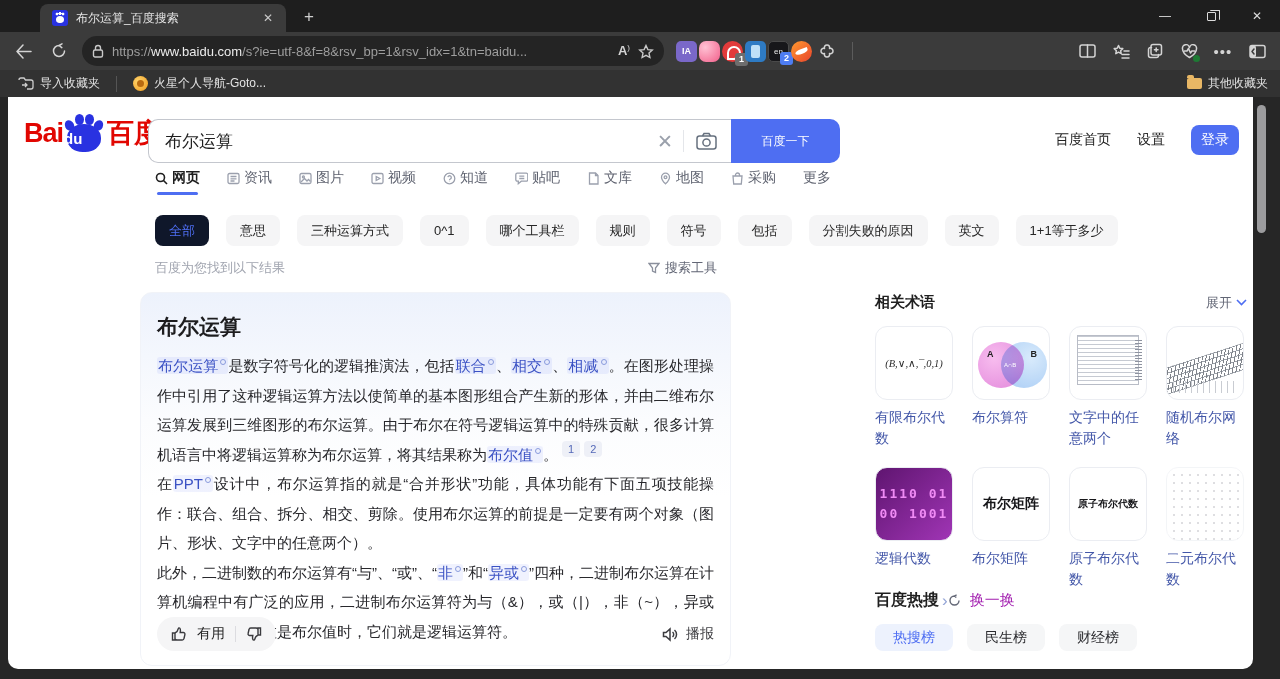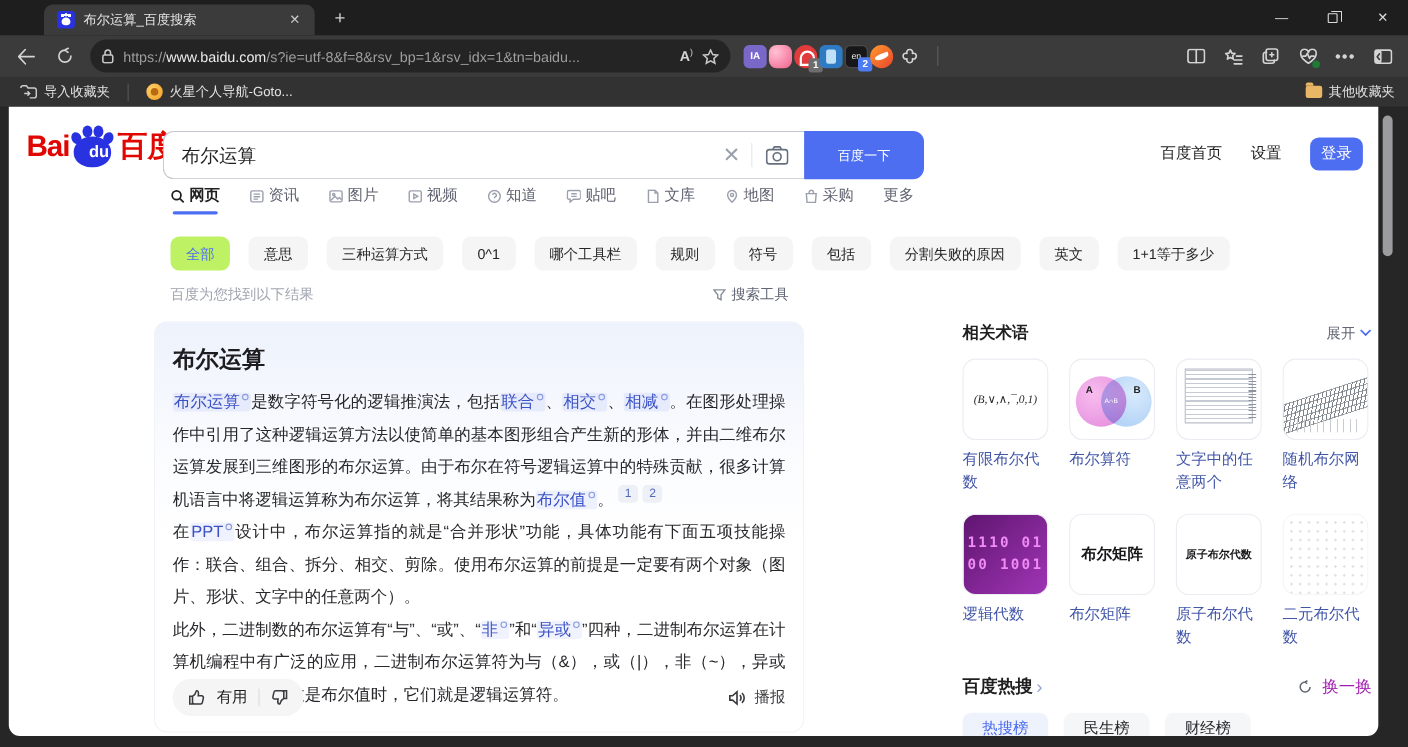--- a/index.html
+++ b/index.html
@@ -69,21 +69,21 @@
   .logo{position:absolute;left:16px;top:16px;display:flex;align-items:center;font-weight:bold}
   .logo .bai,.logo .cn{color:#e10601;font-size:27px;letter-spacing:-1px}
   .logo .cn{letter-spacing:0;margin-left:2px}
   .paw{position:relative;width:40px;height:40px;margin:0 1px;flex:none}
   .paw .pad{position:absolute;left:3px;top:11px;width:34px;height:28px;background:#2932e1;border-radius:50% 50% 46% 46%}
   .paw .toe{position:absolute;width:9px;height:11px;background:#2932e1;border-radius:50%}
   .paw .t1{left:1px;top:7px;transform:rotate(-25deg)}
   .paw .t2{left:11px;top:1px}
   .paw .t3{left:21px;top:1px}
   .paw .t4{left:30px;top:7px;transform:rotate(25deg)}
-  .paw .du{position:absolute;left:12px;right:0;top:17px;text-align:center;color:#fff;font-size:15px;font-weight:bold;letter-spacing:0}
+  .paw .du{position:absolute;left:0;right:0;top:17px;color:#fff;font-size:15px;font-weight:bold;letter-spacing:0}
   .search-box{position:absolute;left:140px;top:22px;width:583px;height:44px;border:1px solid #c4c7ce;border-right:none;border-radius:10px 0 0 10px;background:#fff;display:flex;align-items:center}
   .search-input{flex:1;border:none;outline:none;font-size:17px;color:#1f1f1f;padding:0 0 0 16px;font-family:inherit;background:transparent}
   .clear-x{color:#9aa0ab;font-size:19px;padding:0 10px;flex:none}
   .in-div{width:1px;height:22px;background:#e4e6ea;flex:none}
   .camera{padding:0 14px 0 12px;flex:none;display:flex}
   .camera svg{stroke:#66707e;fill:none;stroke-width:1.5}
   .search-btn{position:absolute;left:723px;top:22px;width:109px;height:44px;background:#4e6ef2;border:none;border-radius:0 10px 10px 0;color:#fff;font-size:12px;font-family:inherit;cursor:pointer}
   .top-links{position:absolute;right:14px;top:28px;display:flex;align-items:center;gap:26px;font-size:14px;color:#222}
   .login-btn{width:48px;height:30px;background:#4e6ef2;color:#fff;border-radius:8px;display:flex;align-items:center;justify-content:center;font-size:14px}
 
@@ -91,21 +91,21 @@
   .nav-row{position:absolute;left:147px;top:72px;display:flex;gap:27px;font-size:14px;color:#5f6370;align-items:center}
   .nav-tab{display:flex;align-items:center;gap:4px;position:relative;padding-bottom:8px}
   .nav-tab svg{stroke:#9ba0ad;fill:none;stroke-width:1.3}
   .nav-tab.active{color:#1f1f1f;font-weight:bold}
   .nav-tab.active svg{stroke:#1f1f1f;stroke-width:1.6}
   .nav-tab.active::after{content:"";position:absolute;left:2px;right:2px;bottom:0;height:3px;background:#4e6ef2;border-radius:2px}
 
   
   .chips{position:absolute;left:147px;top:118px;display:flex;gap:17px}
   .chip{height:31px;line-height:31px;padding:0 14px;border-radius:8px;background:#f5f5f6;font-size:13px;color:#262626;white-space:nowrap}
-  .chip.active{background:#bef264;color:#4e6ef2}
+  .chip.active{background:#0f172a;color:#4e6ef2}
 
   
   .info-row{position:absolute;left:147px;top:162px;width:562px;display:flex;justify-content:space-between;align-items:center;font-size:13px}
   .info-note{color:#a0a4af}
   .search-tools{display:flex;align-items:center;gap:5px;color:#626675}
   .search-tools svg{stroke:#8a8f9c;fill:none;stroke-width:1.3}
 
   
   .result-card{position:absolute;left:132px;top:195px;width:591px;height:374px;border-radius:12px;background:linear-gradient(180deg,#edf2fc 0%,#fbfcfe 34%,#fff 55%);border:1px solid #f1f3f8;padding:20px 16px 14px}
   .rc-title{font-size:21px;font-weight:bold;color:#1d1d1f;margin-bottom:10px}
@@ -137,21 +137,21 @@
   .venn-lab{position:absolute;left:31px;top:35px;font-size:6px;color:#fff}
   .th-table{position:absolute;inset:8px 7px 14px 7px;background:repeating-linear-gradient(180deg,#c6cad2 0 1px,transparent 1px 4px);border:1px solid #b8bcc6}
   .th-table::after{content:"";position:absolute;right:-4px;top:4px;bottom:4px;width:7px;background:repeating-linear-gradient(180deg,#8e93a0 0 1px,transparent 1px 3px)}
   .th-mesh{position:absolute;left:-8px;top:26px;width:110px;height:26px;background:repeating-linear-gradient(90deg,#7e8289 0 1px,transparent 1px 4px),repeating-linear-gradient(0deg,#9aa0a8 0 1px,transparent 1px 5px);transform:rotate(-18deg) skewX(-28deg)}
   .th-mesh2{position:absolute;left:6px;bottom:6px;right:6px;height:12px;background:repeating-linear-gradient(90deg,#c9ccd2 0 1px,transparent 1px 6px)}
   .th-binary{display:flex;align-items:center;justify-content:center;background:linear-gradient(135deg,#5f1570,#a035b5);font-family:"DejaVu Sans Mono",monospace;font-weight:bold;font-size:13px;color:#f08bf5;letter-spacing:2px;line-height:20px;word-break:break-all;padding:2px 1px;text-align:center}
   .th-text{display:flex;align-items:center;justify-content:center;font-family:"Liberation Serif","DejaVu Serif",serif;font-weight:bold;color:#17171a;text-align:center;padding:0 3px}
   .th-text.big{font-size:14px}
   .th-text.small{font-size:10px}
   .th-dots{background-image:radial-gradient(#c4c4ca 1px,transparent 1.2px);background-size:8px 8px;background-position:3px 3px;opacity:.55}
-  .hot-header{margin-top:24px;display:flex;justify-content:space-between;align-items:center}
+  .hot-header{display:flex;justify-content:flex-start;align-items:center}
   .hot-title{display:flex;align-items:center;gap:3px;font-size:16px;font-weight:bold;color:#1f1f1f}
   .hot-arrow{color:#93a4d6;font-weight:normal;font-size:17px;line-height:1}
   .refresh{display:flex;align-items:center;gap:9px;font-size:15px;color:#a21caf}
   .refresh svg{stroke:#626675;fill:none;stroke-width:1.4}
   .hot-tabs{margin-top:13px;display:flex;gap:14px}
   .hot-tab{height:27px;line-height:27px;padding:0 18px;border-radius:8px;background:#f5f6f7;font-size:14px;color:#2a2a2e}
   .hot-tab.active{background:#edf2fd;color:#4e6ef2}
 </style>
 </head>
 <body>

